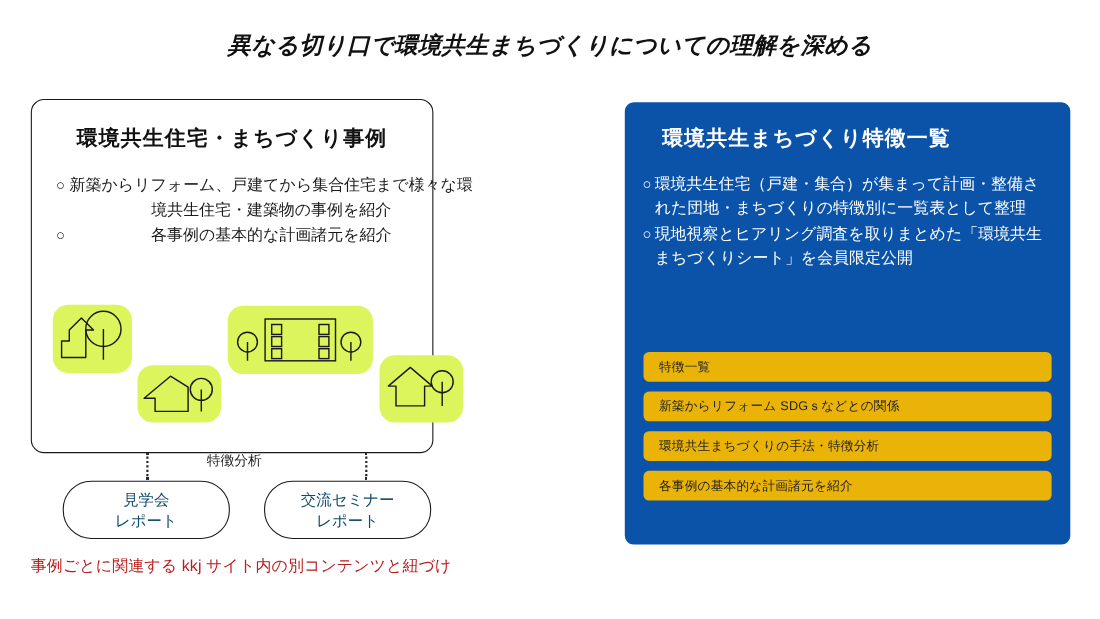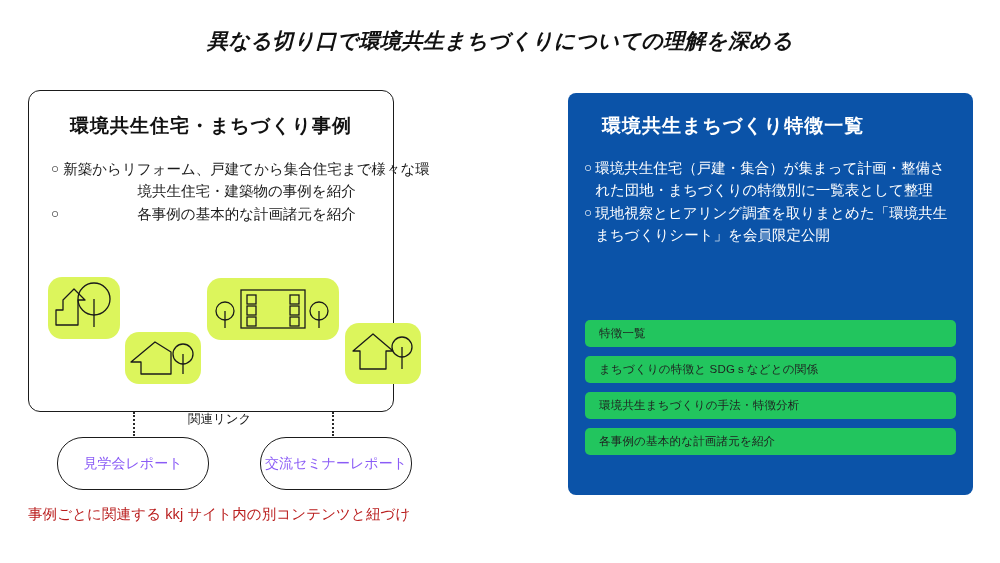--- a/index.html
+++ b/index.html
@@ -111,29 +111,29 @@
   
   .link-box {
     position: absolute;
     width: 152px;
     height: 53px;
     border: 1.4px solid #1b1b1b;
     border-radius: 26px;
     box-sizing: border-box;
     background: #ffffff;
     display: flex;
-    flex-direction: row;
+    flex-direction: column;
     align-items: center;
     justify-content: center;
     font-size: 14px;
     line-height: 1.35;
-    color: #8b5cf6;
+    color: #0c4a6e;
   }
   #link-box-1 { left: 57px;  top: 437px; }
-  #link-box-2 { left: 260px; top: 437px; }
+  #link-box-2 { left: 240px; top: 437px; }
 
   #left-caption {
     position: absolute;
     left: 28px;
     top: 505px;
     font-size: 14.5px;
     color: #b91c1c;
     letter-spacing: 0.1px;
   }
 
@@ -181,21 +181,21 @@
   }
   #right-bullets .bullet-text { flex: 1 1 auto; }
 
   #right-list {
     position: absolute;
     left: 17px;
     top: 227px;
     width: 371px;
   }
   .list-item {
-    background: #22c55e;
+    background: #eab308;
     border-radius: 5px;
     height: 27px;
     margin-bottom: 9px;
     display: flex;
     align-items: center;
     padding-left: 14px;
     box-sizing: border-box;
     font-size: 11.5px;
     color: #1f1f1f;
     letter-spacing: 0.2px;
@@ -256,21 +256,21 @@
 <div class="icon-tile" id="icon-tile-4">
   <svg width="76" height="61" viewBox="0 0 76 61">
     <path d="M8 28 L28 11 L48 28 L41 28 L41 46 L15 46 L15 28 Z" fill="none" stroke="#1a1a1a" stroke-width="1.3" stroke-linejoin="round"></path>
     <circle cx="57" cy="24" r="10" fill="none" stroke="#1a1a1a" stroke-width="1.3"></circle>
     <line x1="57" y1="24" x2="57" y2="46" stroke="#1a1a1a" stroke-width="1.3"></line>
   </svg>
 </div>
 
 <div class="connector" id="connector-left"></div>
 <div class="connector" id="connector-right"></div>
-<div id="related-link-label">関連リンク</div>
+<div id="related-link-label">特徴分析</div>
 
 <div class="link-box" id="link-box-1">
   <span>見学会</span>
   <span>レポート</span>
 </div>
 <div class="link-box" id="link-box-2">
   <span>交流セミナー</span>
   <span>レポート</span>
 </div>
 
@@ -285,17 +285,17 @@
       <span class="bullet-text">環境共生住宅（戸建・集合）が集まって計画・整備さ れた団地・まちづくりの特徴別に一覧表として整理</span>
     </div>
     <div class="bullet-row">
       <span class="bullet-mark">○</span>
       <span class="bullet-text">現地視察とヒアリング調査を取りまとめた「環境共生まちづくりシート」を会員限定公開</span>
     </div>
   </div>
 
   <div id="right-list">
     <div class="list-item">特徴一覧</div>
-    <div class="list-item">まちづくりの特徴と SDGｓなどとの関係</div>
+    <div class="list-item">新築からリフォーム SDGｓなどとの関係</div>
     <div class="list-item">環境共生まちづくりの手法・特徴分析</div>
     <div class="list-item">各事例の基本的な計画諸元を紹介</div>
   </div>
 </div>
 
 </body></html>

